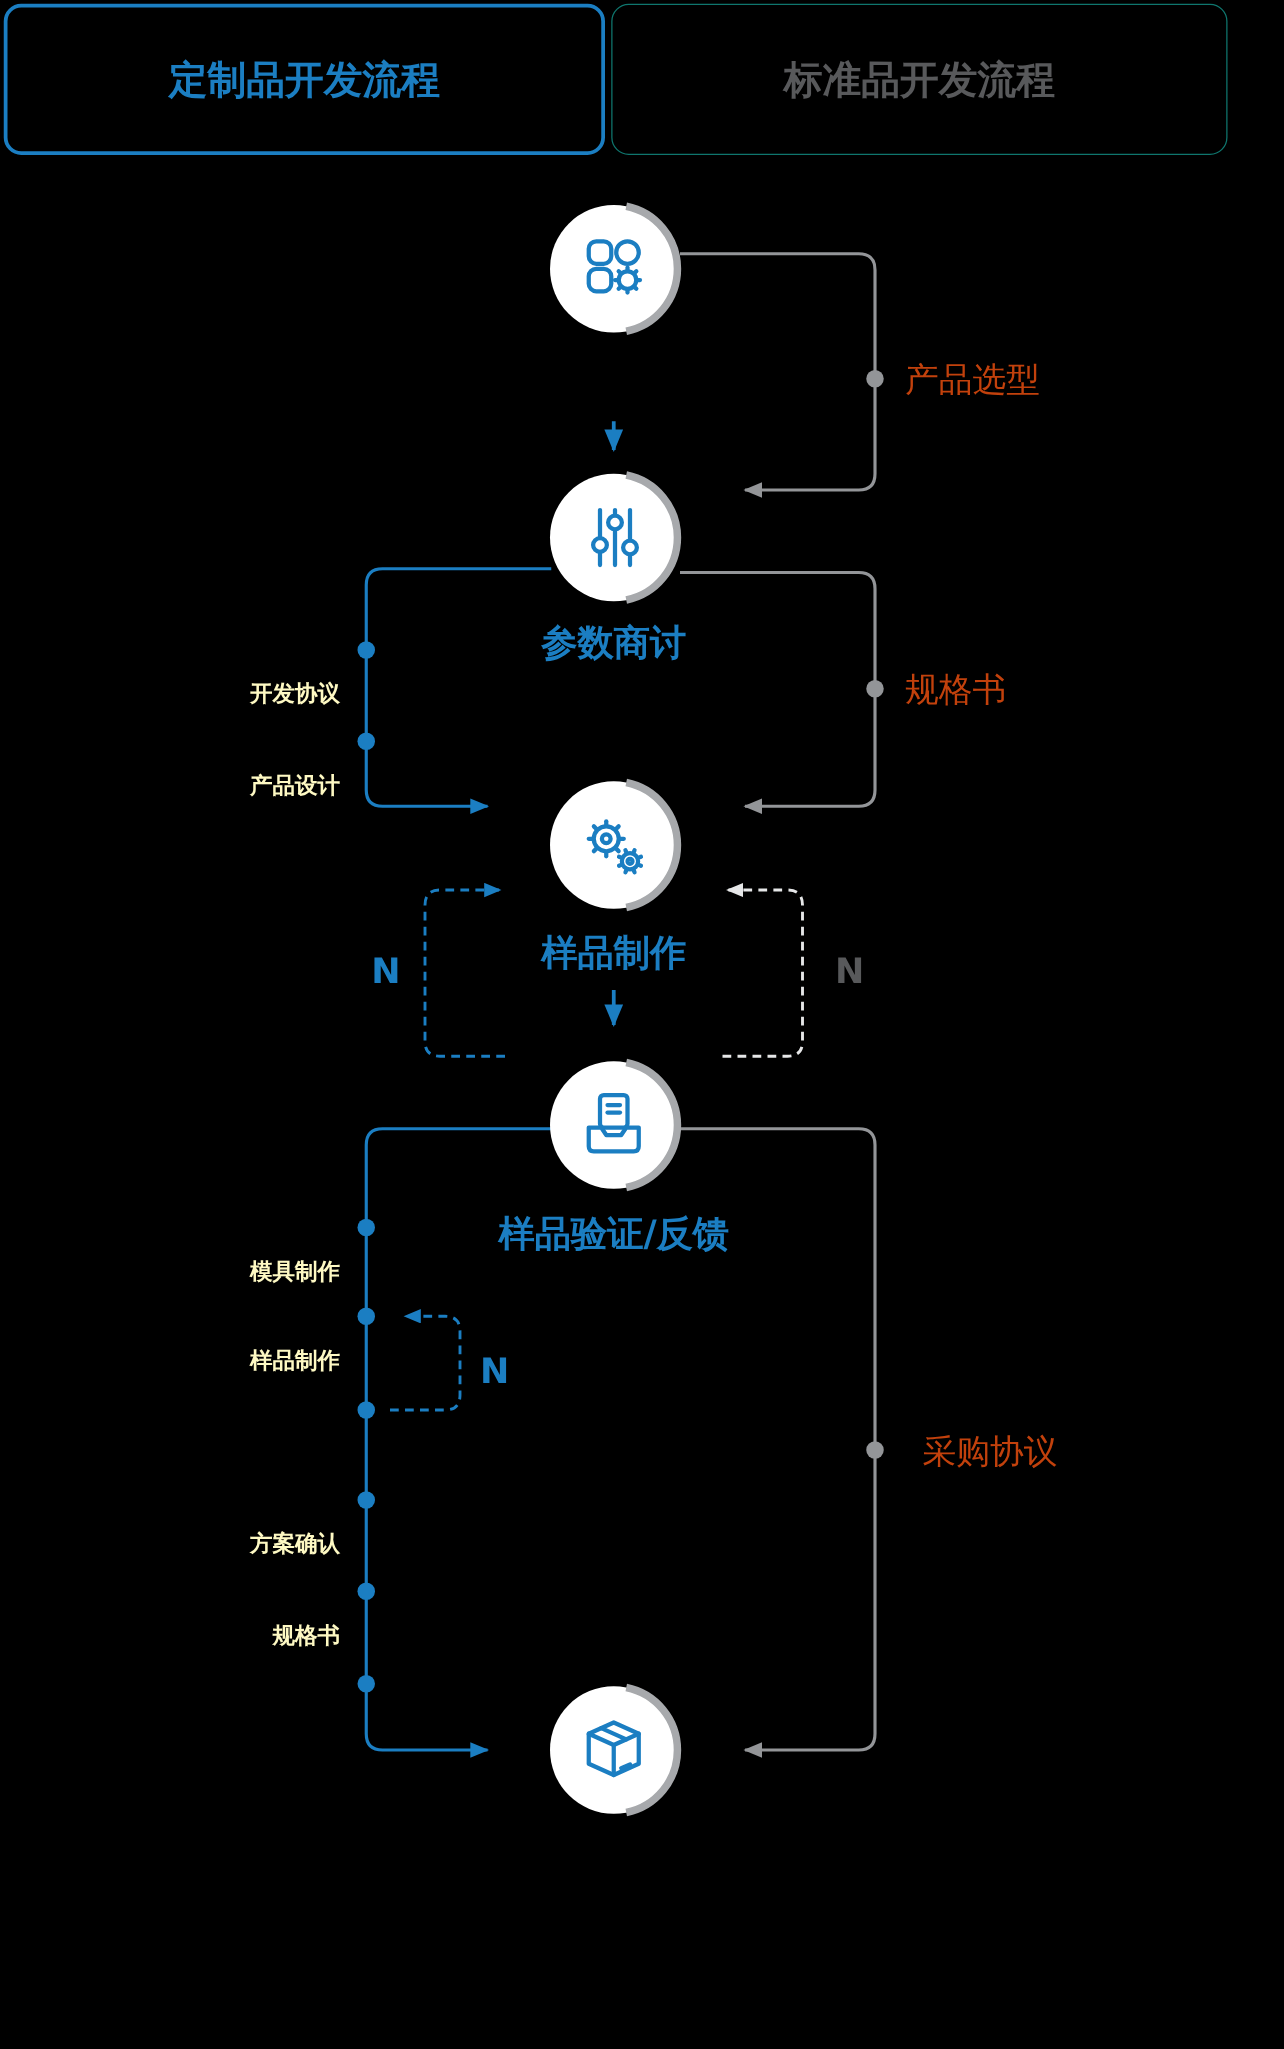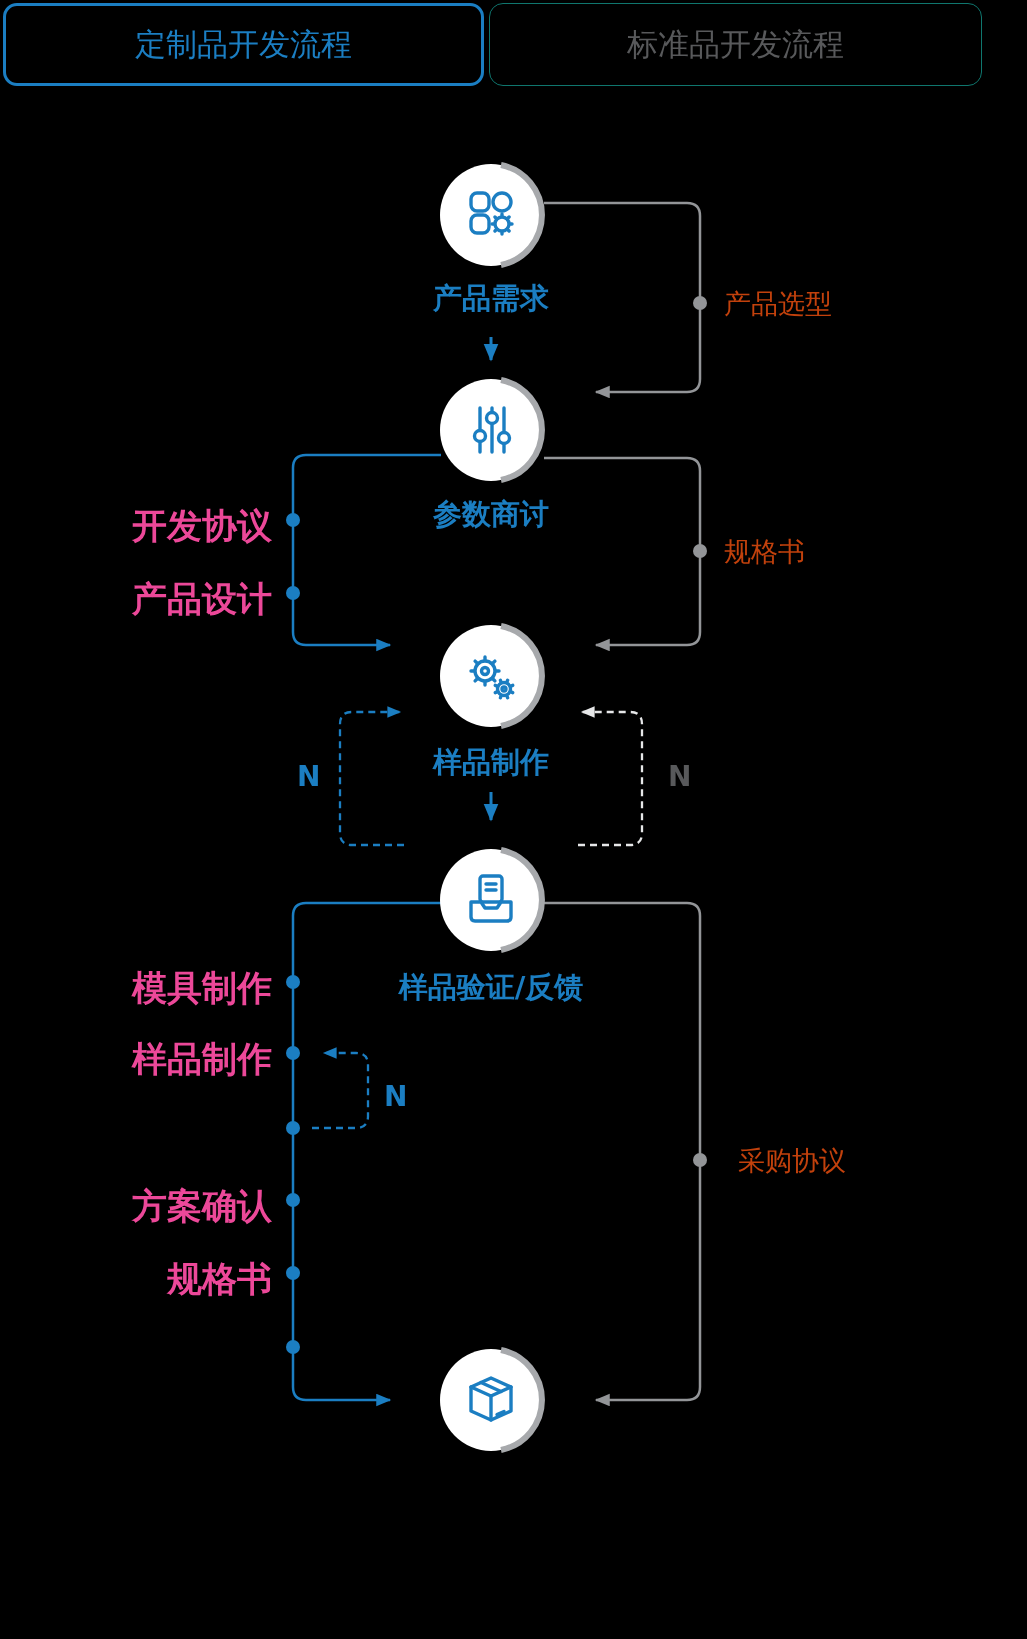--- a/index.html
+++ b/index.html
@@ -5,34 +5,34 @@
   html,body{margin:0;padding:0;background:#000;}
   .canvas{
     position:relative;
     width:1027px;height:1639px;
     background:#000;
     font-family:"DejaVu Sans","Liberation Sans",sans-serif;
     overflow:hidden;
   }
   .lines-layer{position:absolute;left:0;top:0;width:1027px;height:1639px;}
   .header-box{
-    position:absolute;top:3px;height:83px;
+    position:absolute;top:3px;height:121px;
     border-radius:14px;display:flex;align-items:center;justify-content:center;
-    font-size:31px;font-weight:normal;background:transparent;box-sizing:border-box;
+    font-size:31px;font-weight:bold;background:transparent;box-sizing:border-box;
   }
   .header-custom{left:3px;width:481px;border:3px solid #1b7ec2;color:#1b7ec2;}
   .header-standard{left:489px;width:493px;border:1px solid #0f766e;color:#58595b;}
   .node{position:absolute;width:114px;height:114px;left:434px;}
   .node-label{
     position:absolute;left:331px;width:320px;text-align:center;
     color:#1b7ec2;font-weight:bold;font-size:29px;white-space:nowrap;
   }
   .side-label-left{
     position:absolute;left:52px;width:220px;text-align:right;
-    color:#ec4899;font-weight:bold;font-size:35px;white-space:nowrap;
+    color:#fef9c3;font-weight:bold;font-size:18px;white-space:nowrap;margin-top:40px;
   }
   .side-label-right{
     position:absolute;left:724px;color:#c2410c;font-size:27px;
     font-weight:400;white-space:nowrap;
   }
   .n-label{position:absolute;font-size:28px;font-weight:600;}
   .n-blue{color:#1b7ec2;}
   .n-gray{color:#58595b;}
 </style>
 </head>
@@ -113,21 +113,20 @@
         <line x1="41" y1="29" x2="41" y2="31.5" transform="rotate(45 41 39)"></line>
         <line x1="41" y1="29" x2="41" y2="31.5" transform="rotate(90 41 39)"></line>
         <line x1="41" y1="29" x2="41" y2="31.5" transform="rotate(135 41 39)"></line>
         <line x1="41" y1="29" x2="41" y2="31.5" transform="rotate(180 41 39)"></line>
         <line x1="41" y1="29" x2="41" y2="31.5" transform="rotate(225 41 39)"></line>
         <line x1="41" y1="29" x2="41" y2="31.5" transform="rotate(270 41 39)"></line>
         <line x1="41" y1="29" x2="41" y2="31.5" transform="rotate(315 41 39)"></line>
       </g>
     </svg>
   </div>
-  <div class="node-label" style="top:279px;">产品需求</div>
 
   <div class="node" style="top:373px;">
     <svg width="114" height="114" viewBox="0 0 114 114">
       <circle cx="57" cy="57" r="51" fill="#ffffff"></circle>
       <path d="M 67 7 A 51 51 0 0 1 67 107" fill="none" stroke="#a7a9ac" stroke-width="6"></path>
       <g transform="translate(27,27)" stroke="#1b7ec2" stroke-width="3.4" fill="none" stroke-linecap="round">
         <line x1="19" y1="8" x2="19" y2="52"></line>
         <line x1="31" y1="8" x2="31" y2="52"></line>
         <line x1="43" y1="8" x2="43" y2="52"></line>
         <circle cx="19" cy="36" r="5.5" fill="#ffffff"></circle>

